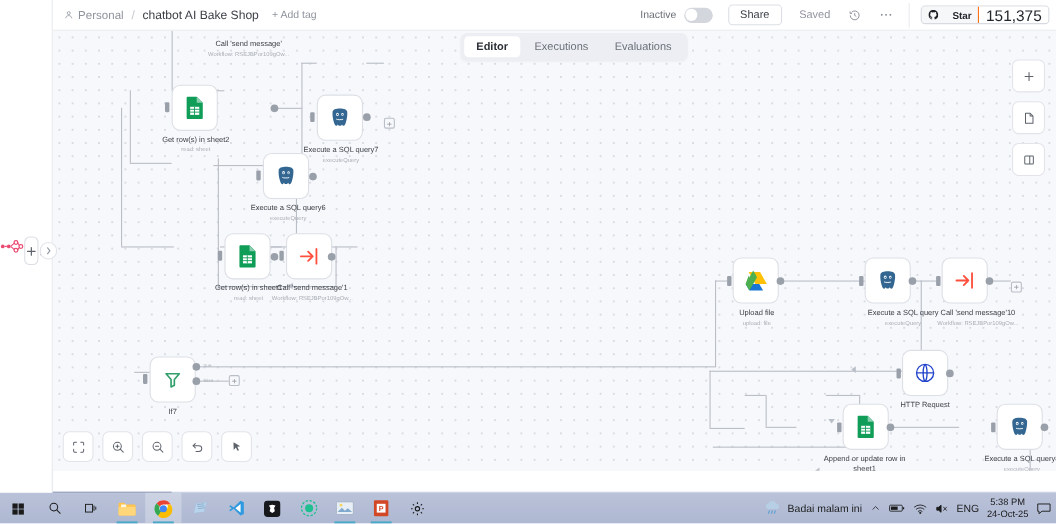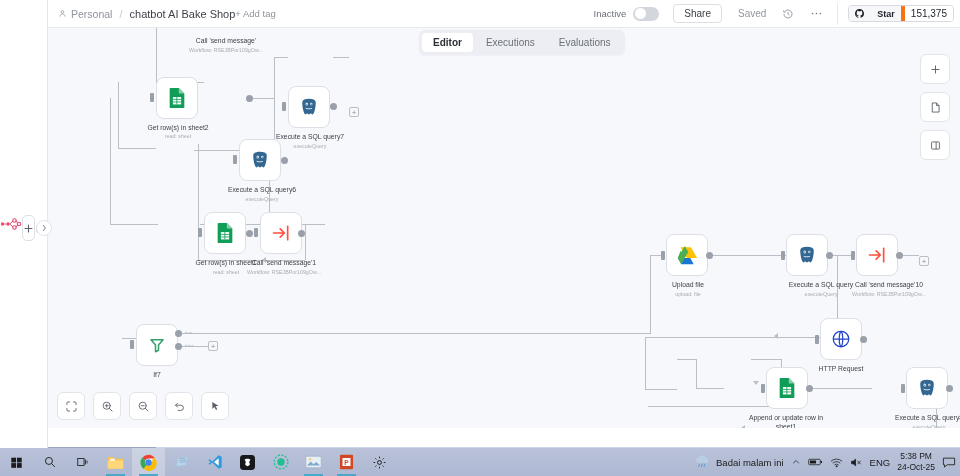--- a/index.html
+++ b/index.html
@@ -44,21 +44,21 @@
 
   
   .topbar {
     position: absolute; left: 48px; top: 0; right: 0; height: 28px;
     background: #fff; border-bottom: 1px solid #e8eaee;
     display: flex; align-items: center; padding: 0 0 0 10px;
   }
   .crumb-person { color:#8f939c; display:flex; align-items:center; gap:4px; font-size:10.5px; }
   .crumb-sep { color:#c7cad1; margin: 0 7px; font-size: 11px; }
   .crumb-title { color:#3b3f46; font-size: 11px; }
-  .add-tag { color:#8f939c; font-size: 9.5px; cursor:pointer; }
+  .add-tag { color:#8f939c; font-size: 9.5px; margin-left: 12px; cursor:pointer; }
   .tb-right { margin-left:auto; display:flex; align-items:center; gap:0; padding-right:6px;}
   .inactive-label { color:#6b7078; font-size: 9.5px; margin-right: 7px; }
   .toggle {
     width: 26px; height: 14px; border-radius: 7px; background:#d3d6dc;
     position: relative; cursor:pointer; margin-right: 14px;
   }
   .toggle .knob {
     position:absolute; left:1.5px; top:1.5px; width:11px; height:11px;
     border-radius:50%; background:#fff;
   }
@@ -73,21 +73,21 @@
   .star-group {
     display:flex; align-items:center; margin-left: 10px;
     border:1px solid #d7dae0; border-radius: 4px; overflow:hidden; height:17px;
   }
   .star-left {
     display:flex; align-items:center; gap:13px; padding: 0 6px;
     background:#f6f7f9; height:100%; font-size:9px; color:#23272d; font-weight:600;
   }
   .star-count {
     padding: 0 6px; height:100%; display:flex; align-items:center;
-    font-size:10px; color:#23272d; background:#fff; border-left:4px solid #f97316;
+    font-size:14px; color:#23272d; background:#fff; border-left:1px solid #f97316;
   }
 
   
   .tabs {
     position:absolute; left: 419px; top: 30px; z-index: 25;
     background:#eceef3; border-radius: 6px; padding: 3px;
     display:flex; gap: 2px; box-shadow: 0 1px 2px rgba(0,0,0,.04);
   }
   .tab {
     font-size: 10px; padding: 4px 11px; border-radius: 4px;

